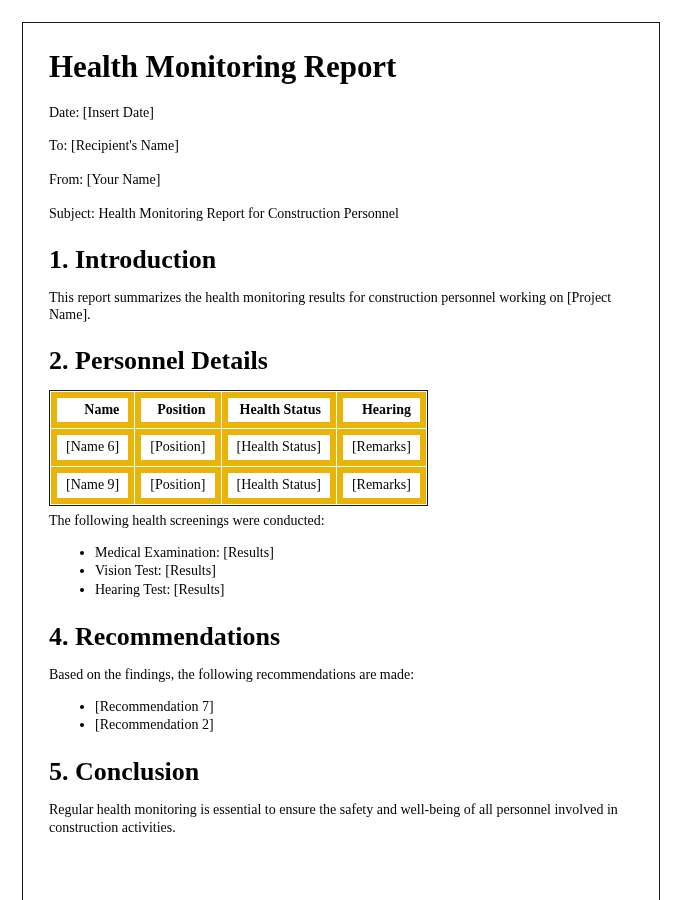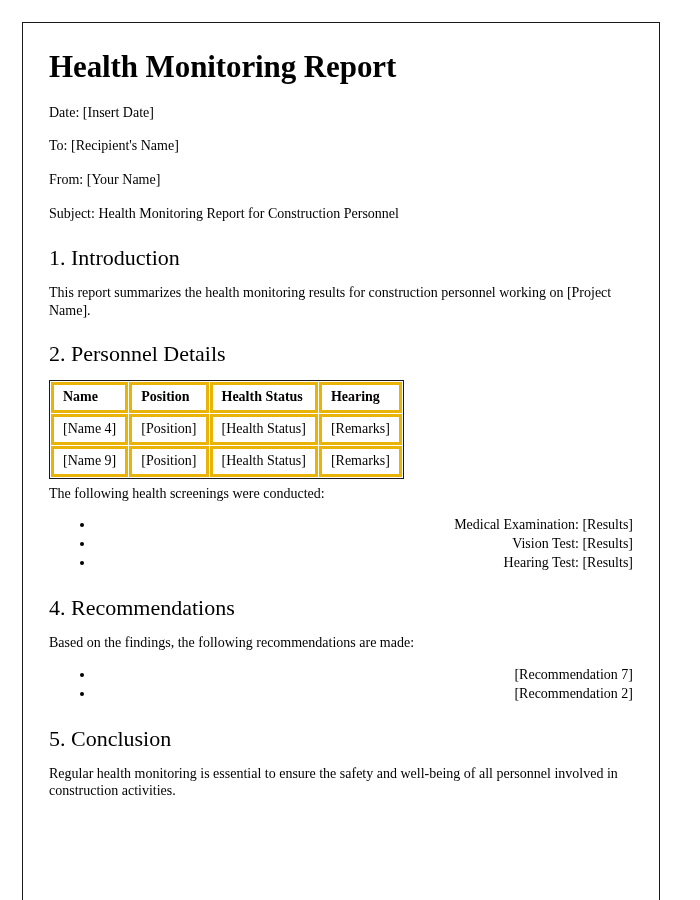--- a/index.html
+++ b/index.html
@@ -42,64 +42,63 @@
   .meta-line {
     font-size: 14px;
     line-height: 1.2;
     margin: 0 0 17px 0;
   }
   .meta-label {
     font-weight: normal;
   }
 
   h2.section-title {
-    font-size: 22px;
-    font-weight: normal;
+    font-size: 26px;
+    font-weight: bold;
     margin: 22px 0 14px 0;
     line-height: 1.15;
   }
 
   p.body-text {
     font-size: 14px;
     line-height: 1.25;
     margin: 0 0 14px 0;
   }
 
   table.personnel-table {
     border: 1px solid #1a1a1a;
     border-collapse: separate;
     border-spacing: 1px;
     margin: 0 0 6px 0;
     font-size: 14px;
   }
   table.personnel-table th,
   table.personnel-table td {
-    border: 3px solid #eab308;
+    border: 6px solid #eab308;
     padding: 4px 9px;
-    text-align: left;
+    text-align: right;
     line-height: 1.2;
     white-space: nowrap;
   }
   table.personnel-table th {
     font-weight: bold;
   }
   table.personnel-table td {
     font-weight: normal;
   }
 
   ul.doc-list {
     margin: 10px 0 12px 0;
     padding-left: 46px;
     font-size: 14px;
     line-height: 1.35;
   }
   ul.doc-list li {
     margin: 0;
     padding: 0;
-    text-align: right;
   }
 </style>
 </head>
 <body>
 
 <div class="page">
   <div class="page-inner">
 
     <h1 class="doc-title">Health Monitoring Report</h1>
 
@@ -133,21 +132,21 @@
         <thead>
           <tr>
             <th>Name</th>
             <th>Position</th>
             <th>Health Status</th>
             <th>Hearing</th>
           </tr>
         </thead>
         <tbody>
           <tr>
-            <td>[Name 4]</td>
+            <td>[Name 6]</td>
             <td>[Position]</td>
             <td>[Health Status]</td>
             <td>[Remarks]</td>
           </tr>
           <tr>
             <td>[Name 9]</td>
             <td>[Position]</td>
             <td>[Health Status]</td>
             <td>[Remarks]</td>
           </tr>

